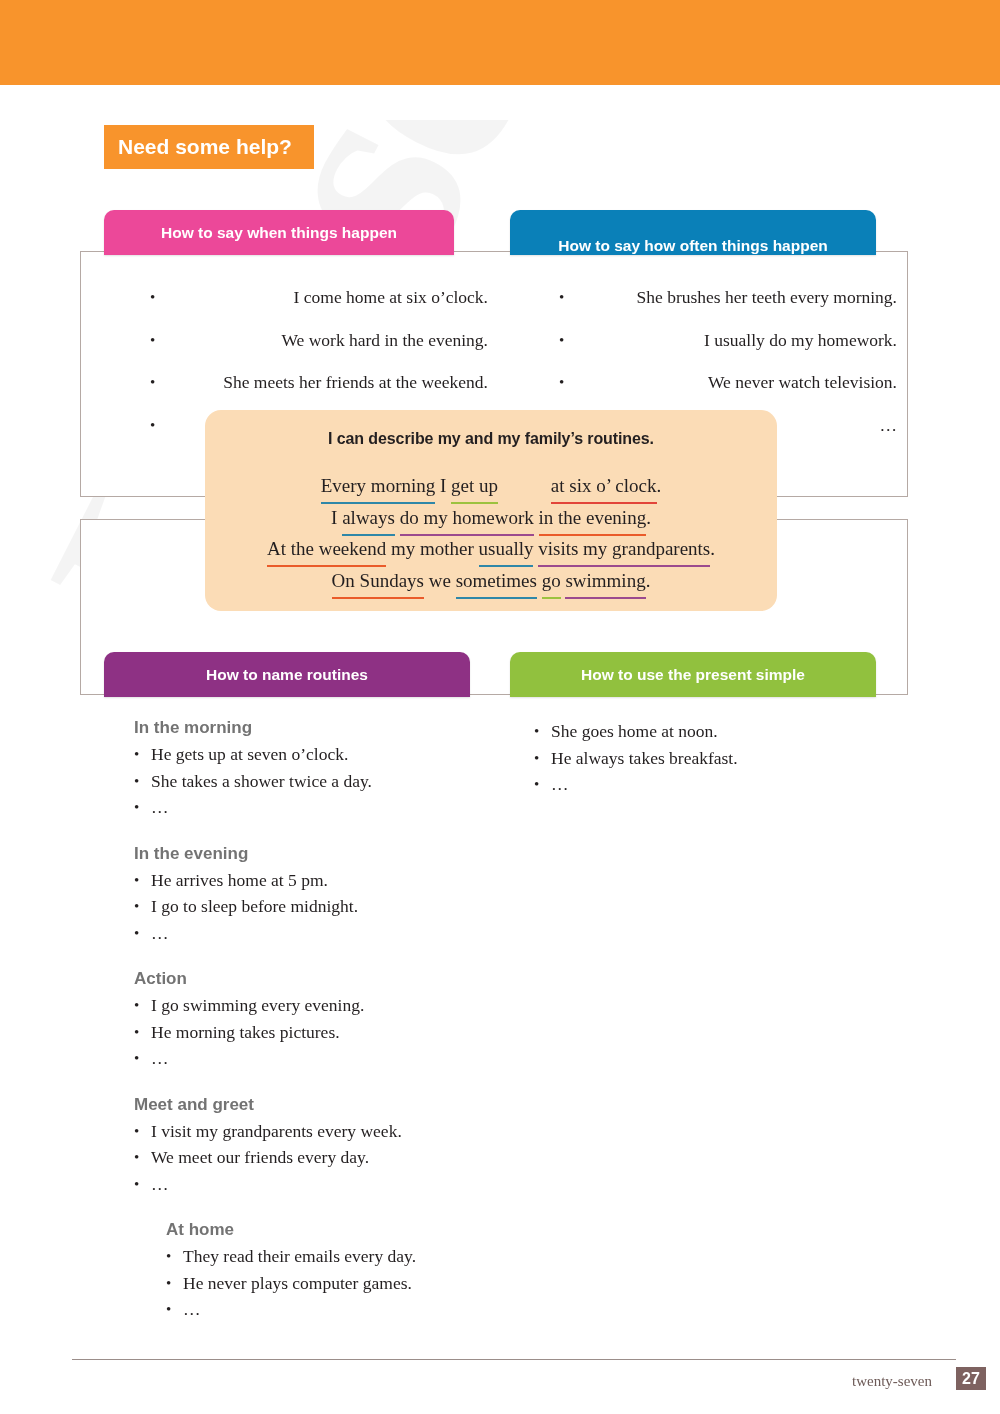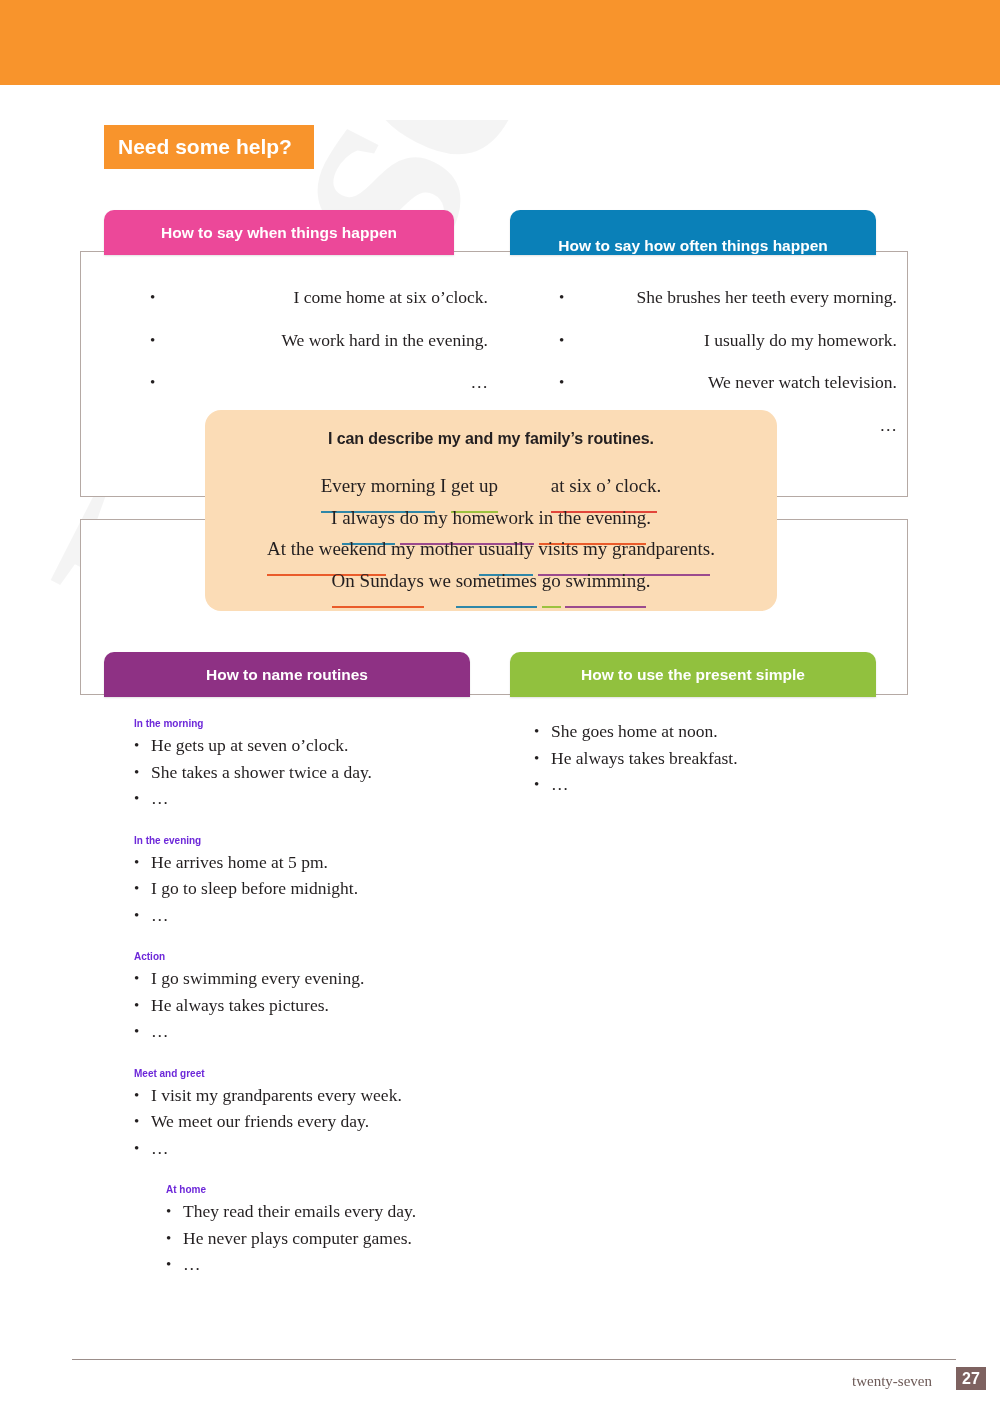--- a/index.html
+++ b/index.html
@@ -168,21 +168,21 @@
   .callout-lines {
     margin-top: 22px;
     font-family: "Liberation Serif", serif;
     font-size: 19px;
     line-height: 31.5px;
     color: #231f20;
   }
   .callout-lines .ln { white-space: nowrap; }
   .u {
     border-bottom: 2px solid transparent;
-    padding-bottom: 15px;
+    padding-bottom: 6px;
   }
   .u-blue   { border-bottom-color: #2f87a8; }
   .u-green  { border-bottom-color: #9cc23f; }
   .u-red    { border-bottom-color: #e2453a; margin-left: 48px; }
   .u-orange { border-bottom-color: #ea5b2a; }
   .u-purple { border-bottom-color: #9b4a8e; }
 
   
   .lower-left {
     position: absolute;
@@ -196,22 +196,22 @@
     left: 534px;
     top: 718px;
     width: 380px;
     z-index: 3;
   }
   .grp { margin-bottom: 23px; }
   .grp:last-child { margin-bottom: 0; margin-left: 32px; }
   .grp-head {
     font-family: "Liberation Sans", sans-serif;
     font-weight: 700;
-    font-size: 10px;
-    color: #6d28d9;
+    font-size: 17px;
+    color: #737373;
     margin-bottom: 3px;
   }
   .grp ul { margin: 0; padding: 0; }
   .grp li {
     list-style: none;
     position: relative;
     padding-left: 17px;
     font-size: 17.5px;
     line-height: 26.5px;
   }
@@ -293,20 +293,21 @@
   <span>How to say when things happen</span>
 </div>
 <div class="tab" id="tab-often">
   <span>How to say how often things happen</span>
 </div>
 
 <div class="bullets" id="list-when">
   <ul>
       <li>I come home at six o’clock.</li>
       <li>We work hard in the evening.</li>
+      <li>She meets her friends at the weekend.</li>
       <li>…</li>
     </ul>
 </div>
 <div class="bullets" id="list-often">
   <ul>
       <li>She brushes her teeth every morning.</li>
       <li>I usually do my homework.</li>
       <li>We never watch television.</li>
       <li>…</li>
     </ul>
@@ -345,21 +346,21 @@
       <ul>
         <li>He arrives home at 5 pm.</li>
         <li>I go to sleep before midnight.</li>
         <li>…</li>
       </ul>
     </div>
     <div class="grp">
       <div class="grp-head">Action</div>
       <ul>
         <li>I go swimming every evening.</li>
-        <li>He always takes pictures.</li>
+        <li>He morning takes pictures.</li>
         <li>…</li>
       </ul>
     </div>
     <div class="grp">
       <div class="grp-head">Meet and greet</div>
       <ul>
         <li>I visit my grandparents every week.</li>
         <li>We meet our friends every day.</li>
         <li>…</li>
       </ul>

